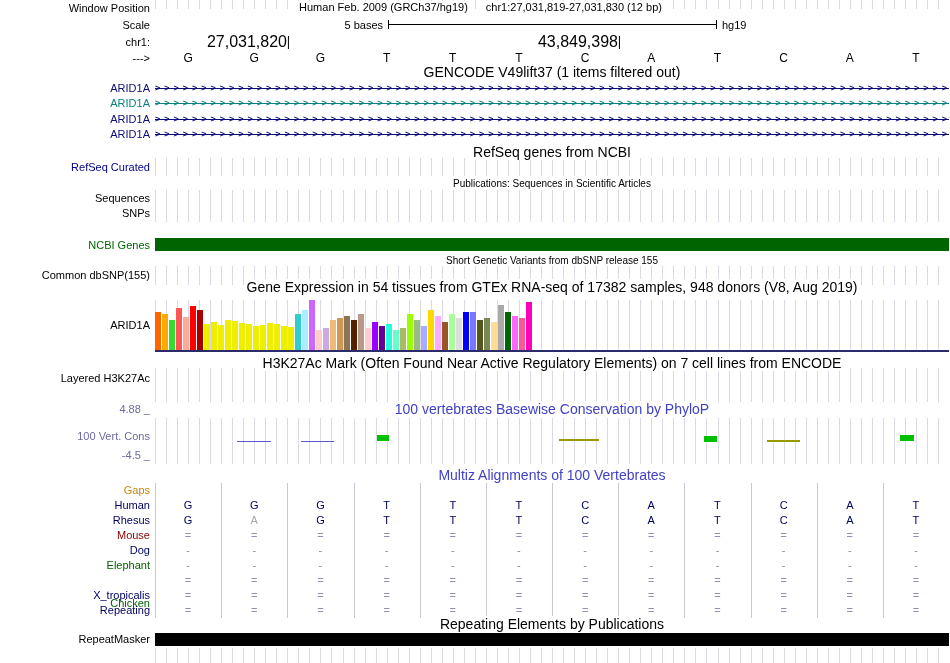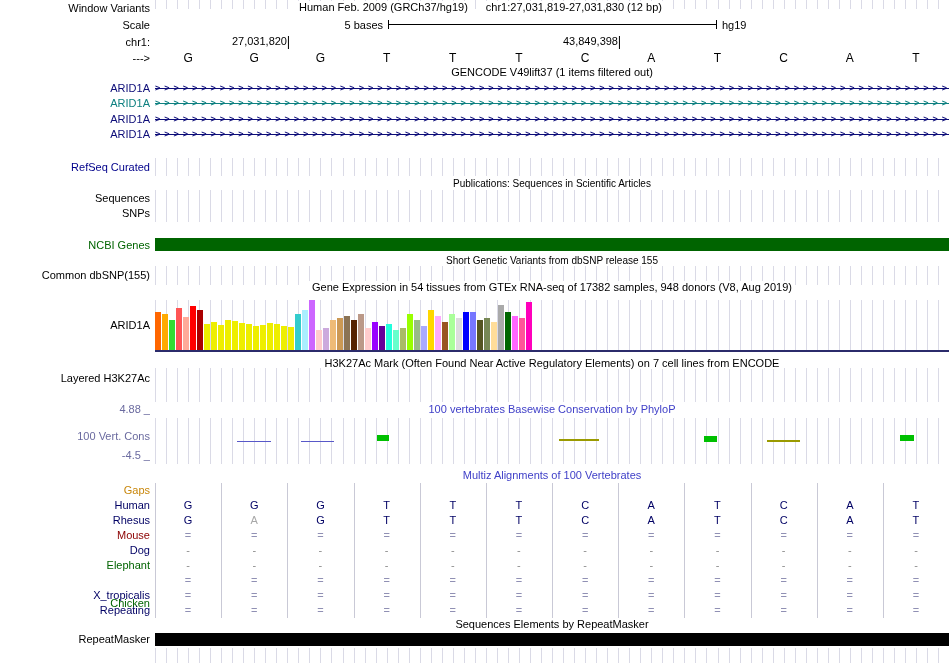--- a/index.html
+++ b/index.html
@@ -1,37 +1,37 @@
 <!DOCTYPE html>
 <html><head>
 <meta charset="utf-8">
 <style>
   html,body{margin:0;padding:0;background:#fff;}
   #browser{position:relative;width:950px;height:663px;background:#fff;overflow:hidden;
            font-family:"Liberation Sans",sans-serif;font-size:11px;color:#000;}
   .side{position:absolute;left:0;width:150px;text-align:right;white-space:nowrap;
         font-size:11px;line-height:14px;}
-  .title{position:absolute;left:155px;width:794px;text-align:center;font-size:11px;line-height:13px;}
+  .title{position:absolute;left:155px;width:794px;text-align:center;font-size:14px;line-height:13px;}
   .title span{background:#fff;padding:0 3px;}
   .small{font-size:10px;}
   .bar{position:absolute;left:155px;width:794px;}
   .gl{position:absolute;left:155px;width:794px;
       background-image:repeating-linear-gradient(to right,#DADAE6 0,#DADAE6 1px,transparent 1px,transparent 11.03px);}
   .colsep{position:absolute;left:155px;width:794px;
       background-image:repeating-linear-gradient(to right,#C9C9D6 0,#C9C9D6 1px,transparent 1px,transparent 66.17px);}
   .basegrid{position:absolute;left:155px;width:794px;display:flex;}
   .basegrid span{flex:1;text-align:center;}
   #seq-grid{top:50px;height:16px;font-size:12px;line-height:16px;}
   .mz{height:15px;font-size:11px;line-height:15px;}
   .tx-line{position:absolute;left:155px;width:794px;height:15px;overflow:hidden;white-space:nowrap;
            font-size:9px;font-weight:bold;letter-spacing:4px;line-height:14px;
            background-image:linear-gradient(to bottom,transparent 7px,currentColor 7px,currentColor 8px,transparent 8px);}
   #winpos-center{position:absolute;left:155px;width:651px;top:1px;display:flex;justify-content:center;gap:14px;}
   #winpos-center span{background:#fff;padding:0 2px;}
-  .coord{position:absolute;transform:translateX(-100%);display:flex;align-items:flex-end;font-size:11px;line-height:15px;}
+  .coord{position:absolute;transform:translateX(-100%);display:flex;align-items:flex-end;font-size:16px;line-height:15px;}
   .coord .tick{display:inline-block;width:1px;height:13px;background:#000;margin-left:1px;}
   .ruler{position:absolute;height:9px;border-left:1px solid #000;border-right:1px solid #000;
          background-image:linear-gradient(to bottom,transparent 4px,#000 4px,#000 5px,transparent 5px);}
   #gtex-bars{position:absolute;left:155px;top:300px;width:380px;height:50px;display:flex;align-items:flex-end;gap:1px;}
   .gtex-bar{width:6px;}
   .mark{position:absolute;}
 </style>
 </head>
 <body>
 
@@ -40,21 +40,21 @@
   <div class="gl" style="top:0;height:9px"></div>
   <div class="gl" style="top:158px;height:18px"></div>
   <div class="gl" style="top:190px;height:32px"></div>
   <div class="gl" style="top:266px;height:19px"></div>
   <div class="gl" style="top:300px;height:51px"></div>
   <div class="gl" style="top:368px;height:34px"></div>
   <div class="gl" style="top:418px;height:46px"></div>
   <div class="colsep" style="top:483px;height:135px"></div>
   <div class="gl" style="top:648px;height:15px"></div>
 
-  <div class="side" style="top:1px">Window Variants</div>
+  <div class="side" style="top:1px">Window Position</div>
   <div id="winpos-center">
     <span>Human Feb. 2009 (GRCh37/hg19)</span>
     <span>chr1:27,031,819-27,031,830 (12 bp)</span>
   </div>
 
   <div class="side" style="top:18px">Scale</div>
   <div class="bar" style="top:17px;height:16px">
     <span style="position:absolute;left:0;top:2px;width:228px;text-align:right">5 bases</span>
     <div class="ruler" style="left:233px;top:3px;width:327px"></div>
     <span style="position:absolute;left:567px;top:2px">hg19</span>
@@ -91,20 +91,21 @@
   <div class="title" style="top:66px"><span>GENCODE V49lift37 (1 items filtered out)</span></div>
   <div class="side tx-label" style="top: 81px; color: rgb(12, 12, 120);">ARID1A</div>
   <div class="tx-line" style="top: 81px; color: rgb(12, 12, 120);">&gt;&gt;&gt;&gt;&gt;&gt;&gt;&gt;&gt;&gt;&gt;&gt;&gt;&gt;&gt;&gt;&gt;&gt;&gt;&gt;&gt;&gt;&gt;&gt;&gt;&gt;&gt;&gt;&gt;&gt;&gt;&gt;&gt;&gt;&gt;&gt;&gt;&gt;&gt;&gt;&gt;&gt;&gt;&gt;&gt;&gt;&gt;&gt;&gt;&gt;&gt;&gt;&gt;&gt;&gt;&gt;&gt;&gt;&gt;&gt;&gt;&gt;&gt;&gt;&gt;&gt;&gt;&gt;&gt;&gt;&gt;&gt;&gt;&gt;&gt;&gt;&gt;&gt;&gt;&gt;&gt;&gt;&gt;&gt;&gt;&gt;&gt;&gt;&gt;&gt;&gt;&gt;&gt;&gt;&gt;&gt;&gt;&gt;&gt;&gt;&gt;&gt;&gt;&gt;&gt;&gt;&gt;&gt;&gt;&gt;&gt;&gt;&gt;&gt;&gt;&gt;&gt;&gt;&gt;&gt;&gt;&gt;&gt;&gt;&gt;&gt;&gt;&gt;&gt;&gt;&gt;&gt;&gt;&gt;&gt;&gt;&gt;&gt;&gt;&gt;&gt;&gt;&gt;&gt;&gt;&gt;&gt;&gt;&gt;&gt;&gt;&gt;&gt;&gt;&gt;&gt;&gt;&gt;&gt;&gt;</div>
   <div class="side tx-label" style="top: 96px; color: rgb(13, 128, 128);">ARID1A</div>
   <div class="tx-line" style="top: 96px; color: rgb(13, 128, 128);">&gt;&gt;&gt;&gt;&gt;&gt;&gt;&gt;&gt;&gt;&gt;&gt;&gt;&gt;&gt;&gt;&gt;&gt;&gt;&gt;&gt;&gt;&gt;&gt;&gt;&gt;&gt;&gt;&gt;&gt;&gt;&gt;&gt;&gt;&gt;&gt;&gt;&gt;&gt;&gt;&gt;&gt;&gt;&gt;&gt;&gt;&gt;&gt;&gt;&gt;&gt;&gt;&gt;&gt;&gt;&gt;&gt;&gt;&gt;&gt;&gt;&gt;&gt;&gt;&gt;&gt;&gt;&gt;&gt;&gt;&gt;&gt;&gt;&gt;&gt;&gt;&gt;&gt;&gt;&gt;&gt;&gt;&gt;&gt;&gt;&gt;&gt;&gt;&gt;&gt;&gt;&gt;&gt;&gt;&gt;&gt;&gt;&gt;&gt;&gt;&gt;&gt;&gt;&gt;&gt;&gt;&gt;&gt;&gt;&gt;&gt;&gt;&gt;&gt;&gt;&gt;&gt;&gt;&gt;&gt;&gt;&gt;&gt;&gt;&gt;&gt;&gt;&gt;&gt;&gt;&gt;&gt;&gt;&gt;&gt;&gt;&gt;&gt;&gt;&gt;&gt;&gt;&gt;&gt;&gt;&gt;&gt;&gt;&gt;&gt;&gt;&gt;&gt;&gt;&gt;&gt;&gt;&gt;&gt;&gt;</div>
   <div class="side tx-label" style="top: 112px; color: rgb(12, 12, 120);">ARID1A</div>
   <div class="tx-line" style="top: 112px; color: rgb(12, 12, 120);">&gt;&gt;&gt;&gt;&gt;&gt;&gt;&gt;&gt;&gt;&gt;&gt;&gt;&gt;&gt;&gt;&gt;&gt;&gt;&gt;&gt;&gt;&gt;&gt;&gt;&gt;&gt;&gt;&gt;&gt;&gt;&gt;&gt;&gt;&gt;&gt;&gt;&gt;&gt;&gt;&gt;&gt;&gt;&gt;&gt;&gt;&gt;&gt;&gt;&gt;&gt;&gt;&gt;&gt;&gt;&gt;&gt;&gt;&gt;&gt;&gt;&gt;&gt;&gt;&gt;&gt;&gt;&gt;&gt;&gt;&gt;&gt;&gt;&gt;&gt;&gt;&gt;&gt;&gt;&gt;&gt;&gt;&gt;&gt;&gt;&gt;&gt;&gt;&gt;&gt;&gt;&gt;&gt;&gt;&gt;&gt;&gt;&gt;&gt;&gt;&gt;&gt;&gt;&gt;&gt;&gt;&gt;&gt;&gt;&gt;&gt;&gt;&gt;&gt;&gt;&gt;&gt;&gt;&gt;&gt;&gt;&gt;&gt;&gt;&gt;&gt;&gt;&gt;&gt;&gt;&gt;&gt;&gt;&gt;&gt;&gt;&gt;&gt;&gt;&gt;&gt;&gt;&gt;&gt;&gt;&gt;&gt;&gt;&gt;&gt;&gt;&gt;&gt;&gt;&gt;&gt;&gt;&gt;&gt;&gt;</div>
   <div class="side tx-label" style="top: 127px; color: rgb(12, 12, 120);">ARID1A</div>
   <div class="tx-line" style="top: 127px; color: rgb(12, 12, 120);">&gt;&gt;&gt;&gt;&gt;&gt;&gt;&gt;&gt;&gt;&gt;&gt;&gt;&gt;&gt;&gt;&gt;&gt;&gt;&gt;&gt;&gt;&gt;&gt;&gt;&gt;&gt;&gt;&gt;&gt;&gt;&gt;&gt;&gt;&gt;&gt;&gt;&gt;&gt;&gt;&gt;&gt;&gt;&gt;&gt;&gt;&gt;&gt;&gt;&gt;&gt;&gt;&gt;&gt;&gt;&gt;&gt;&gt;&gt;&gt;&gt;&gt;&gt;&gt;&gt;&gt;&gt;&gt;&gt;&gt;&gt;&gt;&gt;&gt;&gt;&gt;&gt;&gt;&gt;&gt;&gt;&gt;&gt;&gt;&gt;&gt;&gt;&gt;&gt;&gt;&gt;&gt;&gt;&gt;&gt;&gt;&gt;&gt;&gt;&gt;&gt;&gt;&gt;&gt;&gt;&gt;&gt;&gt;&gt;&gt;&gt;&gt;&gt;&gt;&gt;&gt;&gt;&gt;&gt;&gt;&gt;&gt;&gt;&gt;&gt;&gt;&gt;&gt;&gt;&gt;&gt;&gt;&gt;&gt;&gt;&gt;&gt;&gt;&gt;&gt;&gt;&gt;&gt;&gt;&gt;&gt;&gt;&gt;&gt;&gt;&gt;&gt;&gt;&gt;&gt;&gt;&gt;&gt;&gt;&gt;</div>
 
+  <div class="title" style="top:146px"><span>RefSeq genes from NCBI</span></div>
   <div class="side" id="refseq-label" style="top: 160px; color: rgb(0, 0, 139);">RefSeq Curated</div>
 
   <div class="title small" style="top:177px"><span>Publications: Sequences in Scientific Articles</span></div>
   <div class="side" style="top:191px">Sequences</div>
   <div class="side" style="top:206px">SNPs</div>
 
   <div class="side" id="omim-label" style="top: 238px; color: rgb(0, 100, 0);">NCBI Genes</div>
   <div class="bar" id="omim-bar" style="top: 238px; height: 13px; background: rgb(0, 100, 0);"></div>
 
   <div class="title small" style="top:254px"><span>Short Genetic Variants from dbSNP release 155</span></div>
@@ -183,21 +184,21 @@
       <div class="mark" style="left: 549px; top: 18px; width: 13px; height: 6px; background: rgb(0, 192, 0);"></div>
       <div class="mark" style="left: 612px; top: 22px; width: 33px; height: 2px; background: rgb(154, 154, 0);"></div>
       <div class="mark" style="left: 745px; top: 17px; width: 14px; height: 6px; background: rgb(0, 192, 0);"></div>
     </div>
   <div class="side" id="phylop-label" style="top: 429px; color: rgb(106, 106, 159);">100 Vert. Cons</div>
   <div class="side" id="phylop-min" style="top: 448px; color: rgb(106, 106, 159);">-4.5 _</div>
 
   <div class="title" id="multiz-title" style="top: 469px; color: rgb(64, 64, 200);"><span>Multiz Alignments of 100 Vertebrates</span></div>
   <div id="multiz-rows"></div>
 
-  <div class="title" style="top:618px"><span>Sequences Elements by RepeatMasker</span></div>
+  <div class="title" style="top:618px"><span>Repeating Elements by Publications</span></div>
   <div class="side" style="top:632px">RepeatMasker</div>
   <div class="bar" id="repeat-bar" style="top: 633px; height: 13px; background: rgb(0, 0, 0);"></div>
 
 <div class="side" style="top: 483px; color: rgb(200, 134, 10);">Gaps</div>
     <div class="basegrid mz" style="top: 483px;">
       <span style="color: rgb(140, 140, 140);"></span>
       <span style="color: rgb(140, 140, 140);"></span>
       <span style="color: rgb(140, 140, 140);"></span>
       <span style="color: rgb(140, 140, 140);"></span>
       <span style="color: rgb(140, 140, 140);"></span>

